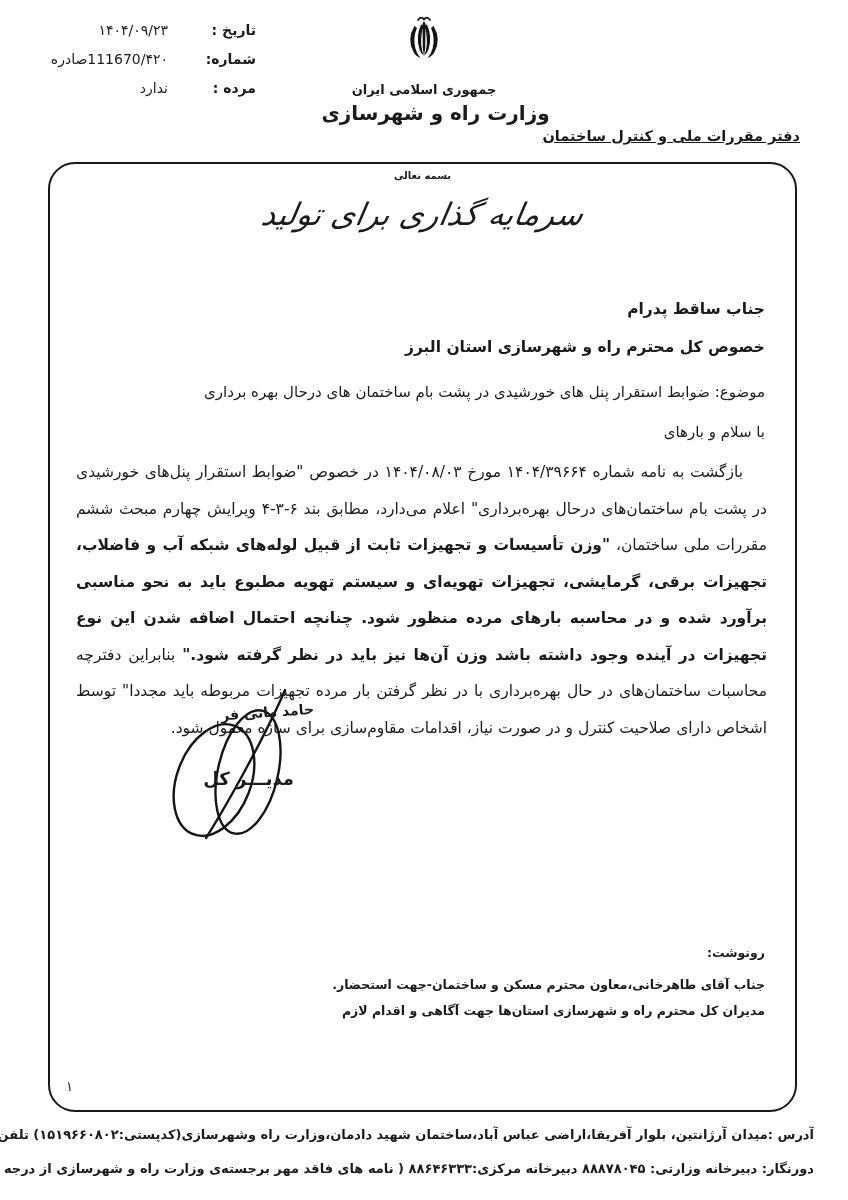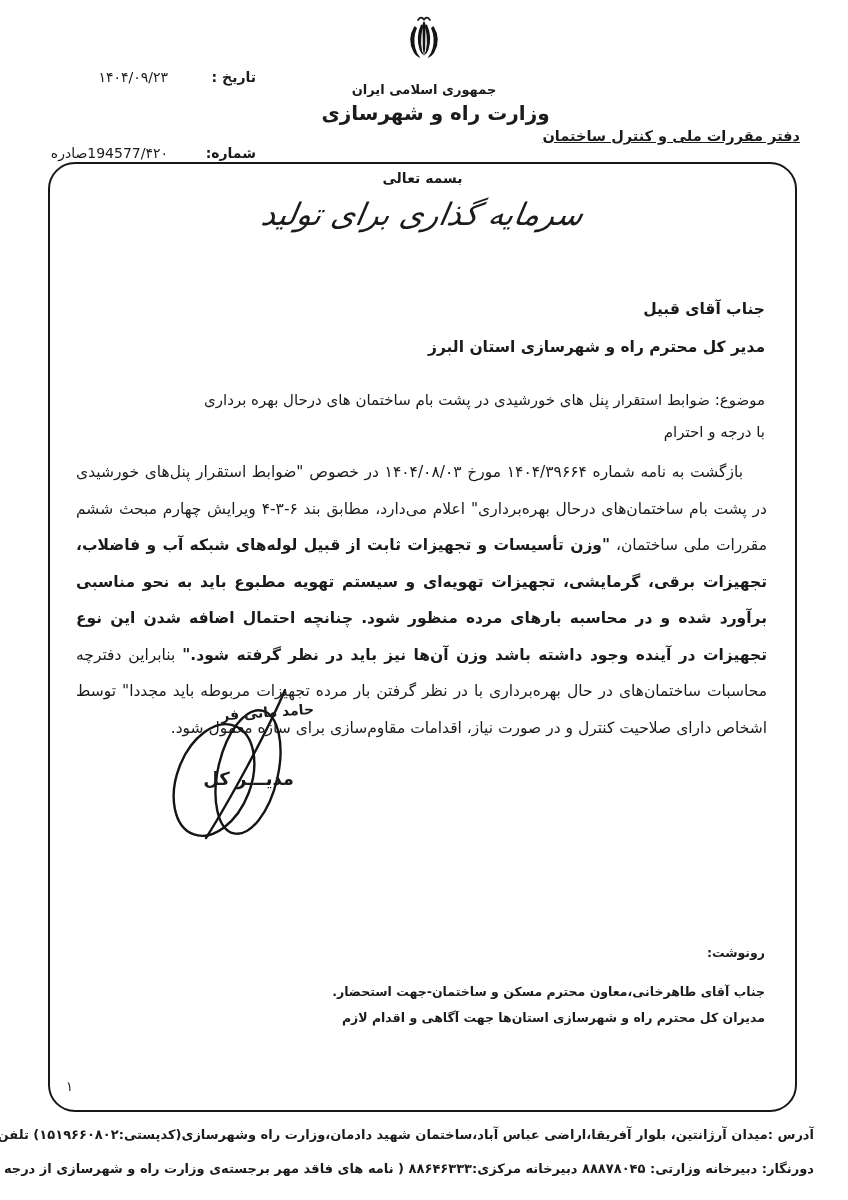--- a/index.html
+++ b/index.html
@@ -10,45 +10,45 @@
     color:#1b1b1b;
     position:relative;
     overflow:hidden;
     direction:rtl;
   }
   .page { position:absolute; inset:0; background:#fff; }
 
   
   .meta-block { position:absolute; left:16px; top:22px; width:240px; direction:rtl; }
   .meta-row { display:flex; direction:rtl; align-items:baseline; margin-bottom:13px; }
-  .meta-label { font-weight:bold; font-size:14px; width:74px; white-space:nowrap;margin-top:47px; }
+  .meta-label { font-weight:bold; font-size:14px; width:74px; white-space:nowrap; }
   .meta-value { font-size:14px; white-space:nowrap; padding-right:14px; }
 
   
   .letterhead { position:absolute; left:0; top:12px; width:100%; text-align:center; }
   .emblem { display:inline-block; width:40px; height:48px; }
   .country { font-size:13px; font-weight:bold; margin-top:18px; }
   .ministry { font-size:20px; font-weight:bold; margin-top:4px;margin-left:23px; }
 
   .office { position:absolute; right:48px; top:128px; font-size:14.5px; font-weight:bold;text-decoration:underline; }
 
   
   .letter-box {
     position:absolute; left:48px; top:162px; width:749px; height:950px;
     border:2px solid #181818; border-radius:27px; background:#fff;
   }
-  .besmeleh { position:absolute; top:6px; width:100%; text-align:center; font-size:14px; font-weight:bold; }
+  .besmeleh { position:absolute; top:6px; width:100%; text-align:center; font-size:10px; font-weight:bold; }
   .slogan {
     position:absolute; top:32px; width:100%; text-align:center;
     font-size:31px; font-style:italic; transform:skewX(-10deg);
     letter-spacing:1px;
   }
   .recipient-name { position:absolute; top:136px; right:30px; font-size:15.5px; font-weight:bold; }
   .recipient-title { position:absolute; top:174px; right:30px; font-size:15.5px; font-weight:bold; }
-  .subject { position:absolute; top:227px; right:30px; font-size:15px;text-align:center; }
+  .subject { position:absolute; top:219px; right:30px; font-size:15px;text-align:center; }
   .salutation { position:absolute; top:259px; right:30px; font-size:15px; }
 
   .body-text {
     position:absolute; top:290px; right:0; width:100%;
     padding:0 28px 0 26px;
     font-size:15.5px; line-height:36.5px;
     text-align:justify; direction:rtl;
     text-indent:24px;
   }
   .body-text .b { font-weight:bold; }
@@ -60,21 +60,21 @@
     position:absolute; top:22px; right:38px;
     font-size:14px; font-weight:bold; transform:rotate(-4deg); white-space:nowrap;
   }
   .sig-title {
     position:absolute; top:86px; right:58px;
     font-size:18px; font-weight:bold; white-space:nowrap;
   }
 
   
   .cc-block { position:absolute; top:776px; right:30px; left:30px; font-size:12.5px; font-weight:bold; line-height:26px; }
-  .cc-label { margin-bottom:13px; }
+  .cc-label { margin-bottom:6px; }
 
   .page-number { position:absolute; bottom:16px; left:16px; font-size:13px; }
 
   
   .footer {
     position:absolute; left:0; top:1118px; width:100%;
     padding:0 34px 0 30px;
     direction:rtl; text-align:right;
     font-size:13px; font-weight:bold; line-height:34px;
     white-space:nowrap;
@@ -85,21 +85,21 @@
 
 <div class="page">
 
   <div class="meta-block">
     <div class="meta-row">
       <span class="meta-label">تاریخ :</span>
       <span class="meta-value">۱۴۰۴/۰۹/۲۳</span>
     </div>
     <div class="meta-row">
       <span class="meta-label">شماره:</span>
-      <span class="meta-value">194577/۴۲۰صادره</span>
+      <span class="meta-value">111670/۴۲۰صادره</span>
     </div>
     <div class="meta-row">
       <span class="meta-label">مرده :</span>
       <span class="meta-value">ندارد</span>
     </div>
   </div>
 
   <div class="letterhead">
     <span class="emblem">
       <svg viewBox="0 0 40 48" width="40" height="48">
@@ -118,24 +118,24 @@
     <div class="country">جمهوری اسلامی ایران</div>
     <div class="ministry">وزارت راه و شهرسازی</div>
   </div>
 
   <div class="office">دفتر مقررات ملی و کنترل ساختمان</div>
 
   <div class="letter-box">
     <div class="besmeleh">بسمه تعالی</div>
     <div class="slogan">سرمایه گذاری برای تولید</div>
 
-    <div class="recipient-name">جناب آقای قبیل</div>
-    <div class="recipient-title">مدیر کل محترم راه و شهرسازی استان البرز</div>
+    <div class="recipient-name">جناب ساقط پدرام</div>
+    <div class="recipient-title">خصوص کل محترم راه و شهرسازی استان البرز</div>
     <div class="subject">موضوع: ضوابط استقرار پنل های خورشیدی در پشت بام ساختمان های درحال بهره برداری</div>
-    <div class="salutation">با درجه و احترام</div>
+    <div class="salutation">با سلام و بارهای</div>
 
     <p class="body-text"><span>بازگشت به نامه شماره ۱۴۰۴/۳۹۶۶۴ مورخ ۱۴۰۴/۰۸/۰۳ در خصوص "ضوابط استقرار پنل‌های خورشیدی در پشت بام ساختمان‌های درحال بهره‌برداری" اعلام می‌دارد، مطابق بند ۶-۳-۴ ویرایش چهارم مبحث ششم مقررات ملی ساختمان، </span><span class="b">"وزن تأسیسات و تجهیزات ثابت از قبیل لوله‌های شبکه آب و فاضلاب، تجهیزات برقی، گرمایشی، تجهیزات تهویه‌ای و سیستم تهویه مطبوع باید به نحو مناسبی برآورد شده و در محاسبه بارهای مرده منظور شود. چنانچه احتمال اضافه شدن این نوع تجهیزات در آینده وجود داشته باشد وزن آن‌ها نیز باید در نظر گرفته شود."</span><span> بنابراین دفترچه محاسبات ساختمان‌های در حال بهره‌برداری با در نظر گرفتن بار مرده تجهیزات مربوطه باید مجددا" توسط اشخاص دارای صلاحیت کنترل و در صورت نیاز، اقدامات مقاوم‌سازی برای سازه معمول شود.</span></p>
 
     <div class="signature">
       <svg viewBox="0 0 230 170">
         <g fill="none" stroke="#151515" stroke-width="2.4" stroke-linecap="round">
           <ellipse cx="92" cy="98" rx="37" ry="58" transform="rotate(21 92 98)"></ellipse>
           <ellipse cx="126" cy="90" rx="30" ry="63" transform="rotate(13 126 90)"></ellipse>
           <path d="M163 8 C 146 48, 108 118, 84 156"></path>
         </g>

